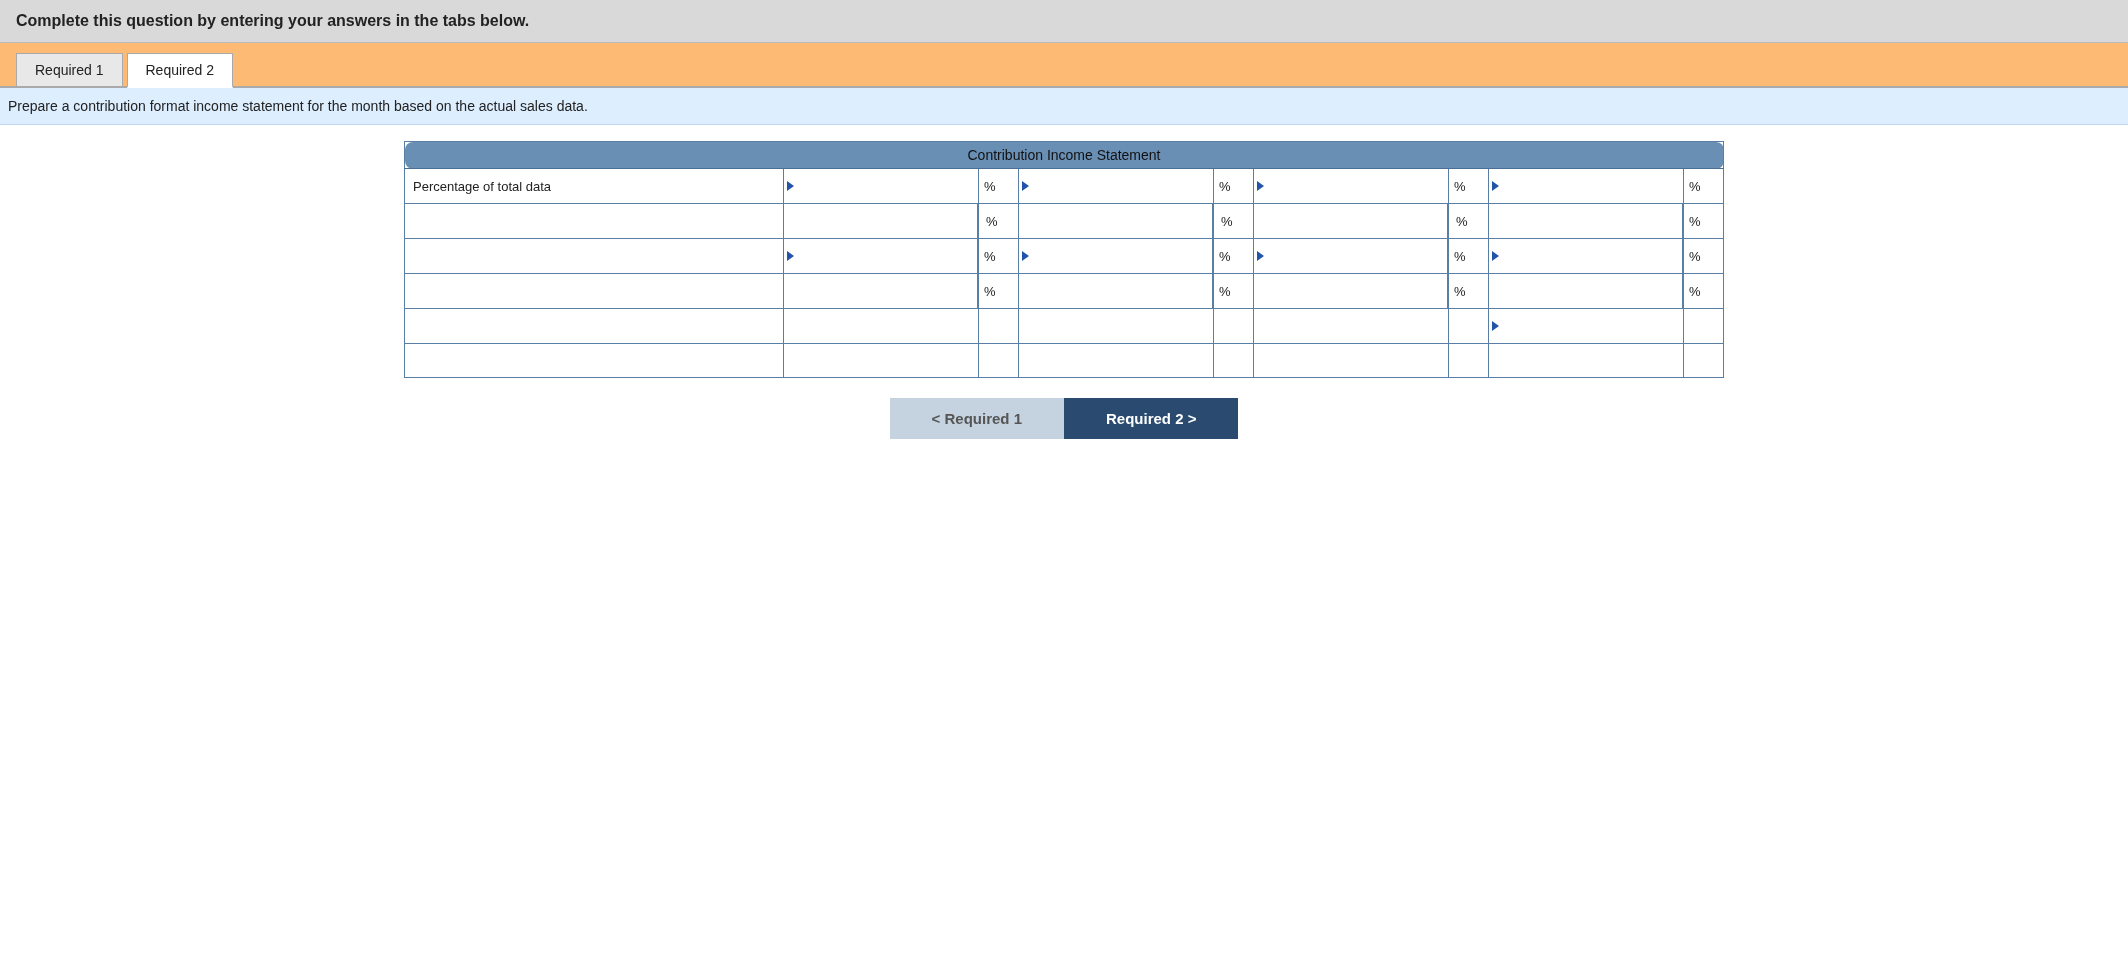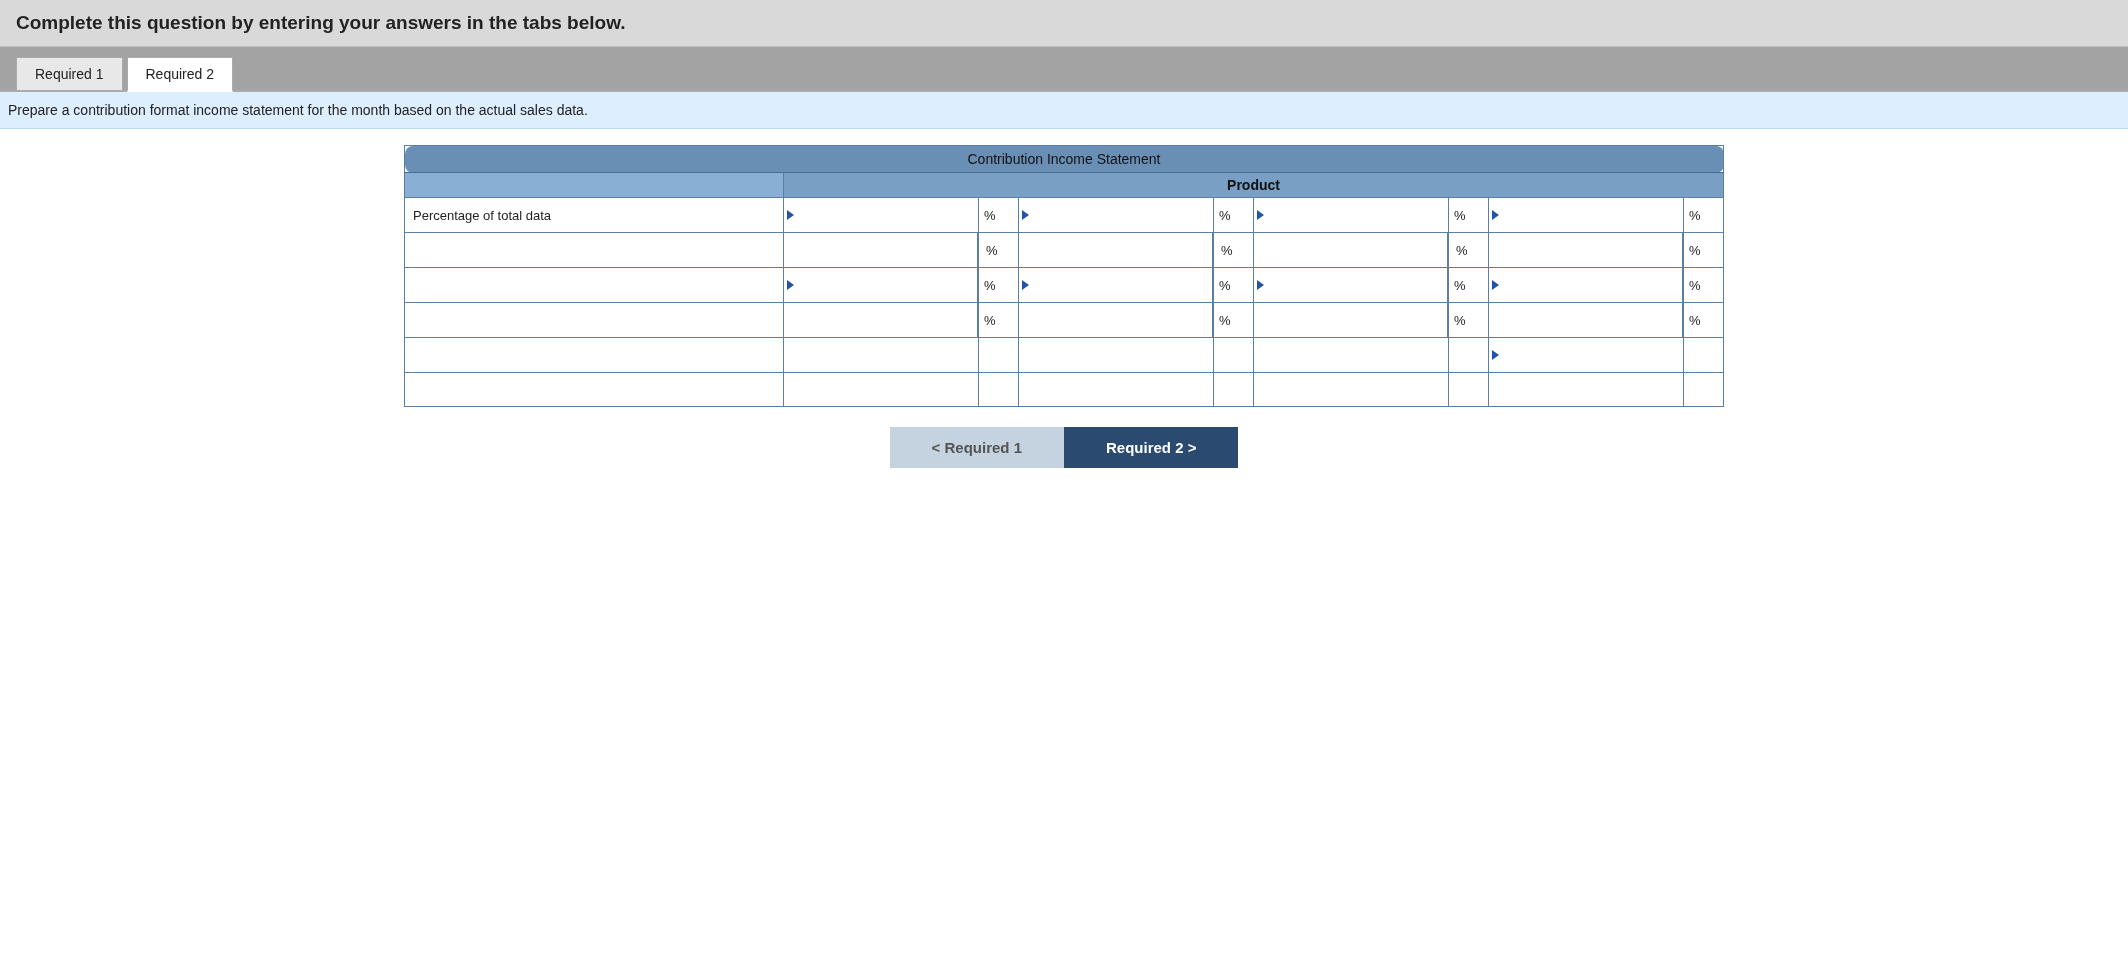--- a/index.html
+++ b/index.html
@@ -7,26 +7,26 @@
       font-family: Arial, sans-serif;
       font-size: 14px;
       background: #fff;
       color: #222;
     }
 
     .top-header {
       background: #d9d9d9;
       padding: 12px 16px;
       font-weight: bold;
-      font-size: 19px;
+      font-size: 16px;
       border-bottom: 1px solid #bbb;
     }
 
     .tabs-area {
-      background: #a3a3a3;
+      background: #fdba74;
       padding: 10px 16px 0 16px;
       display: flex;
       align-items: flex-end;
       border-bottom: 2px solid #aaa;
     }
 
     .tab {
       padding: 8px 18px;
       border: 1px solid #aaa;
       border-bottom: none;
@@ -221,26 +221,20 @@
   <div class="table-container">
 
     <table class="main-table">
 
       <thead>
         <tr>
           <td colspan="9" class="header-title">
             <span>Contribution Income Statement</span>
           </td>
         </tr>
-        <tr>
-          <td style="background:#8aafd5; border:1px solid #5a7fa5;"></td>
-          <td colspan="8" class="header-product" style="border:1px solid #5a7fa5;">
-            <span>Product</span>
-          </td>
-        </tr>
       </thead>
       <tbody>
 
         <tr class="data-row">
           <td class="label-cell">
             <span>Percentage of total data</span>
           </td>
 
           <td class="data-cell" style="width:140px;">
             <div class="tri-input-wrap">

